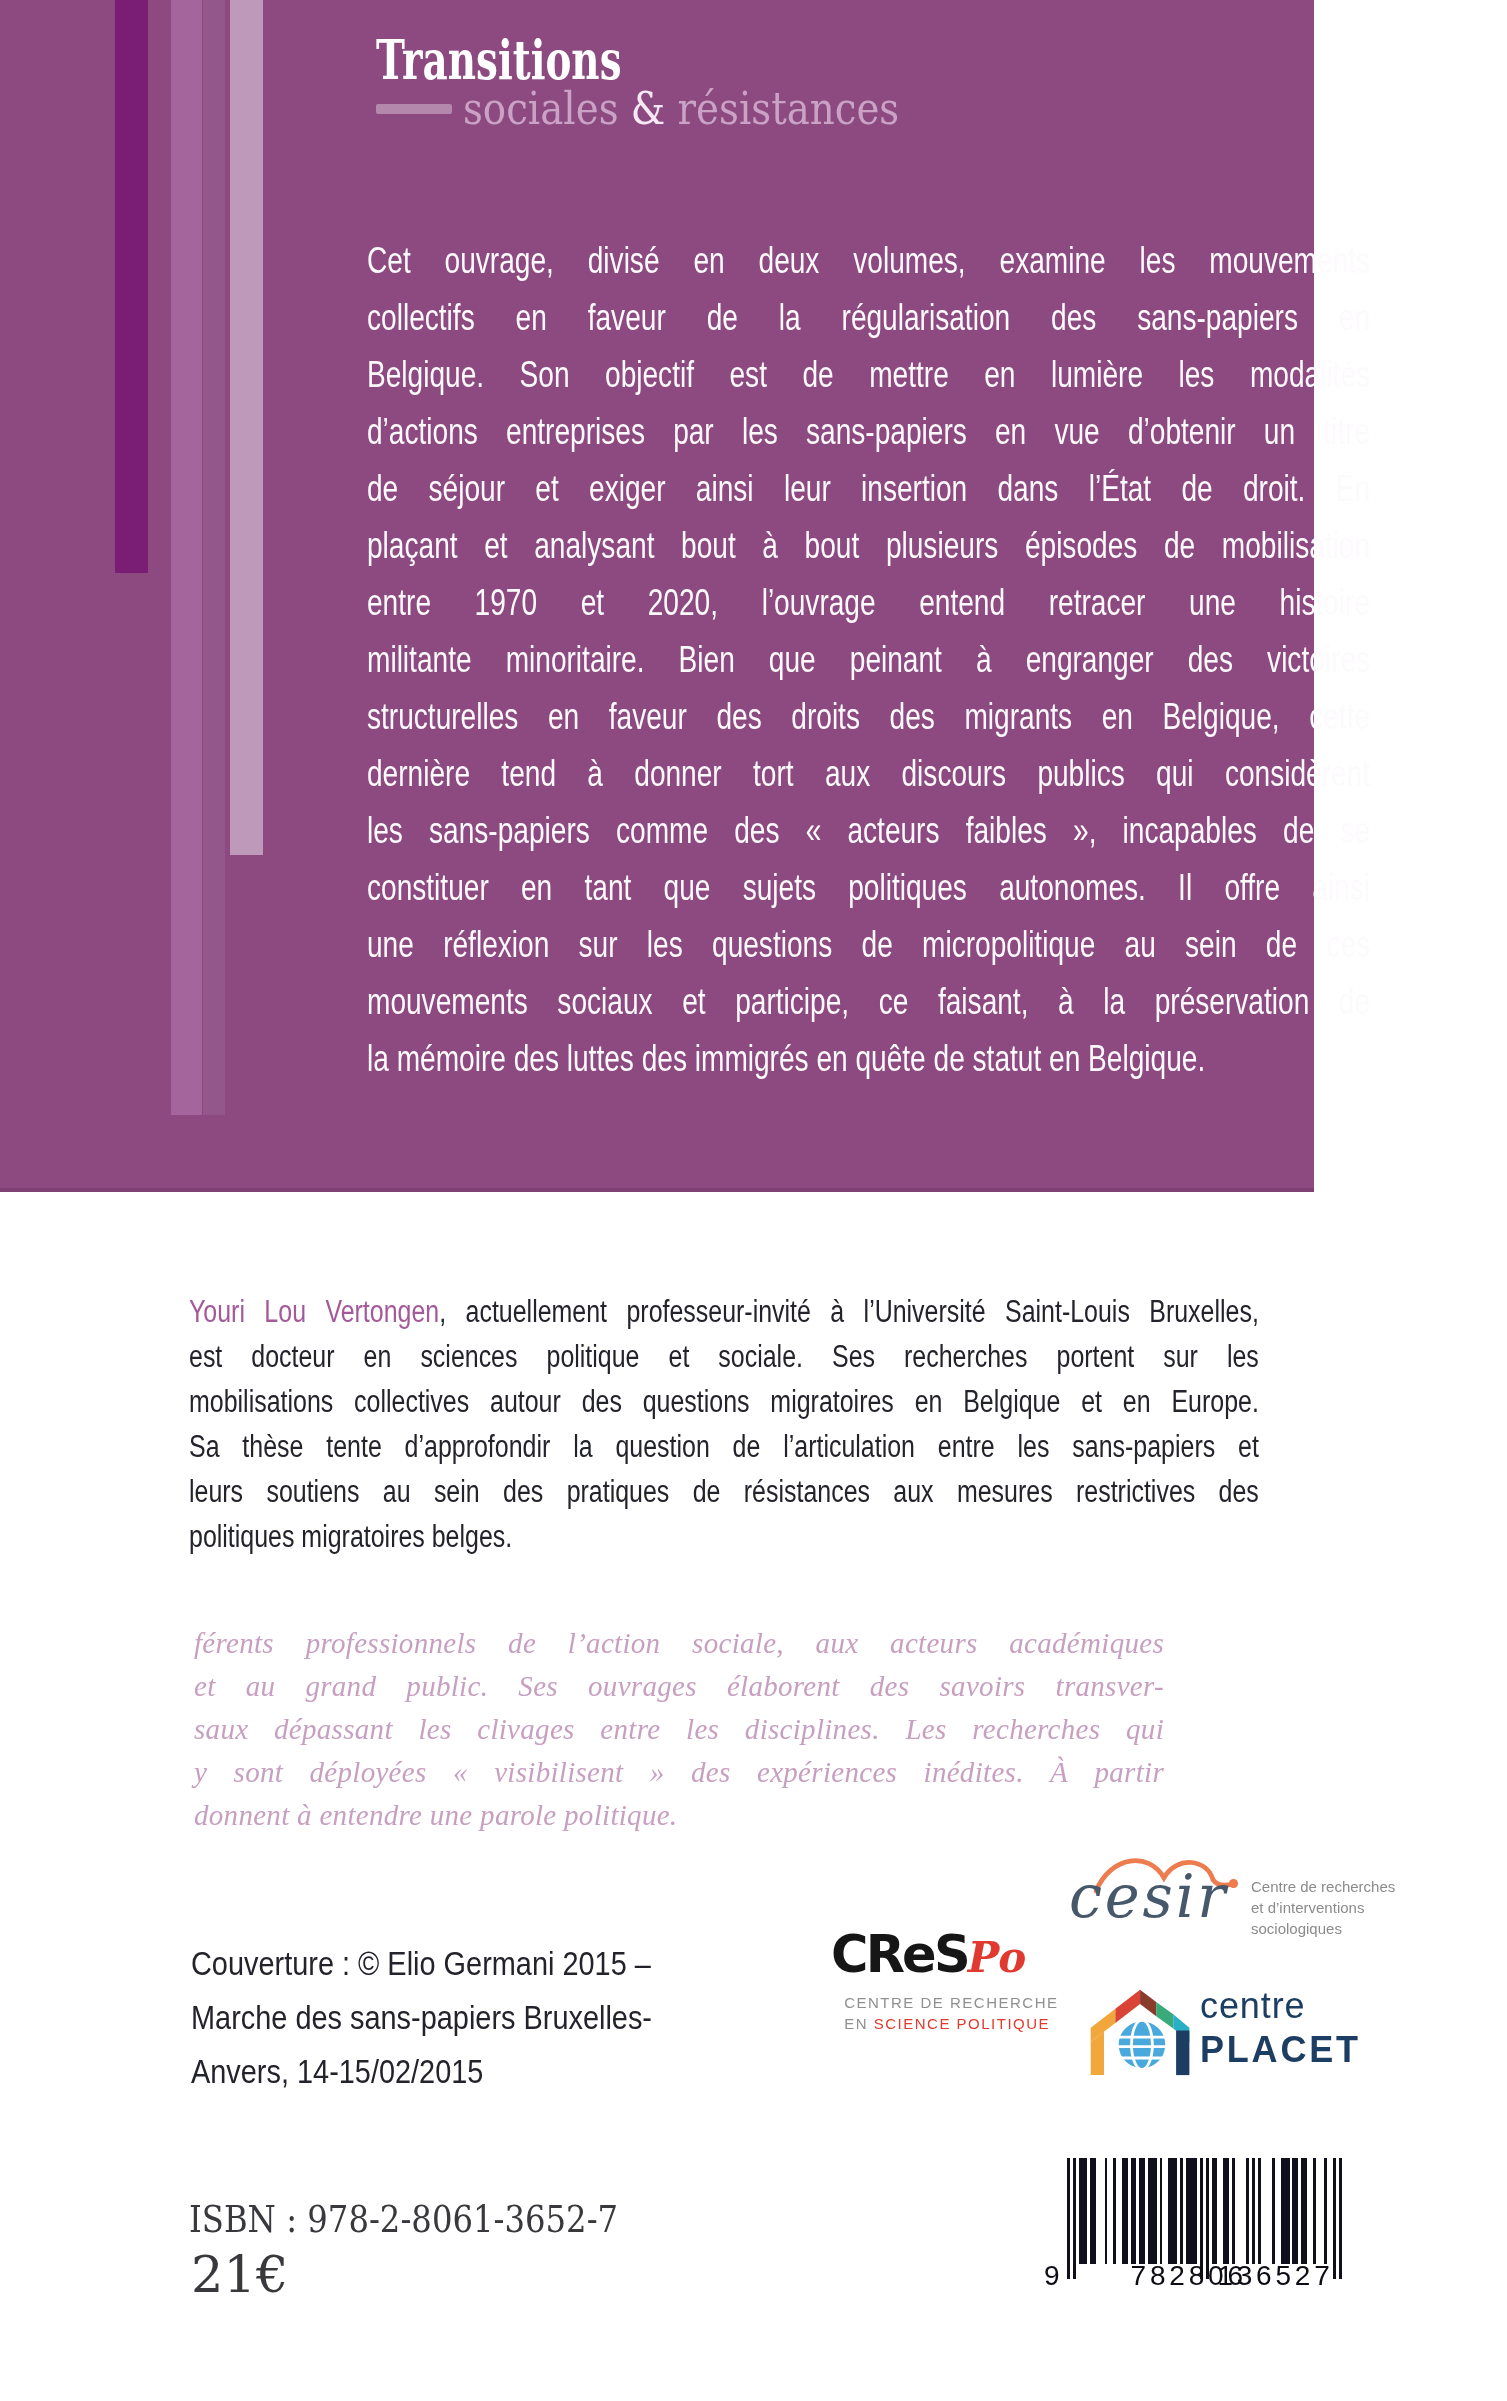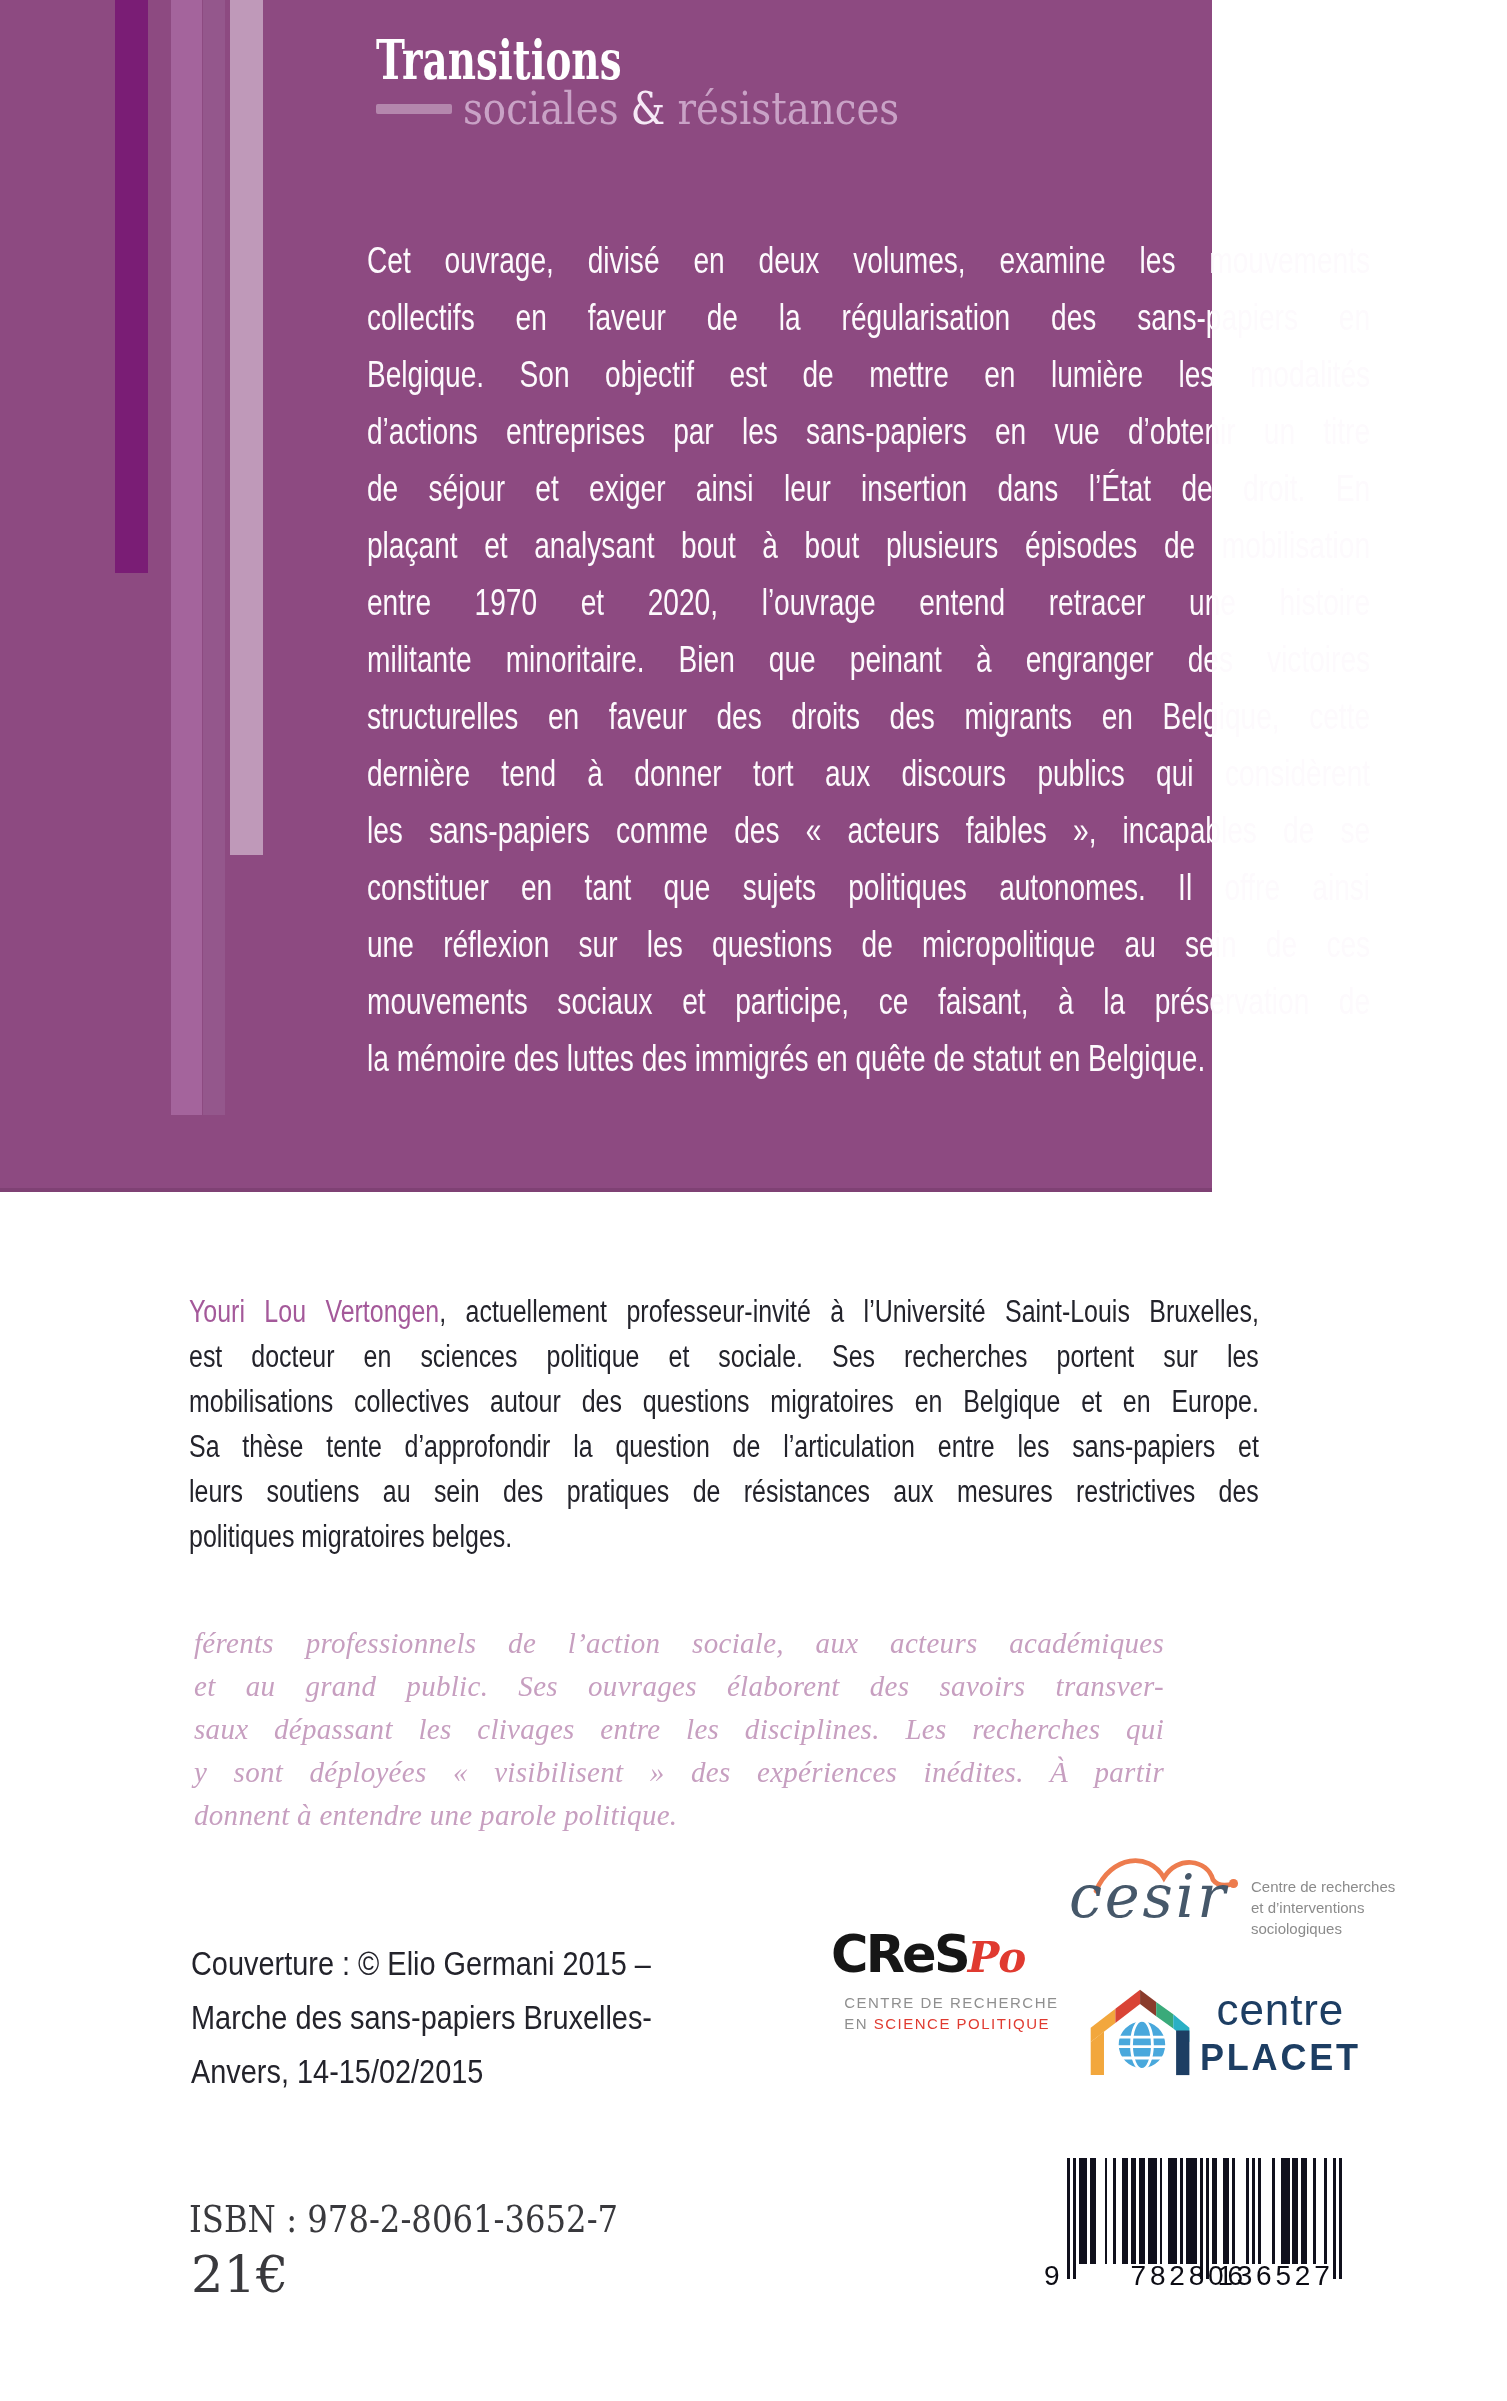--- a/index.html
+++ b/index.html
@@ -1,20 +1,20 @@
 <!DOCTYPE html>
 <html style="--c-purple_bg: #8d4a81; --c-stripe_dark: #7a1d75; --c-stripe_medium: #a4649c; --c-stripe_faint: #94578c; --c-stripe_light: #bf99b9; --c-logo_subtitle: #c9a2c6; --c-collection_text: #c79fc0; --c-author_name: #a4599a; --c-body_text: #23232b; --c-crespo_red: #e03a30; --c-crespo_gray: #8f8f8f; --c-cesir_slate: #46586a; --c-cesir_orange: #ed7c4e; --c-placet_navy: #1d3e63; --c-barcode_ink: #10101c;font-size:15px"><head>
 <meta charset="utf-8">
 <style>
   html,body{margin:0;padding:0;}
   body{width:1508px;height:2402px;position:relative;background:#ffffff;
        font-family:"Liberation Sans",sans-serif;overflow:hidden;}
 
   
-  #purple-block{position:absolute;left:0;top:0;width:1212px;height:1188px;
+  #purple-block{position:absolute;left:0;top:0;width:1314px;height:1188px;
     background:var(--c-purple_bg);border-bottom:4.7px solid #7f4174;}
   .stripe{position:absolute;top:0;}
   #stripe-dark{left:115px;width:33px;height:573px;background:var(--c-stripe_dark);}
   #stripe-medium{left:171px;width:31px;height:1115px;background:var(--c-stripe_medium);}
   #stripe-faint{left:203px;width:22px;height:1115px;background:var(--c-stripe_faint);}
   #stripe-light{left:230px;width:33px;height:855px;background:var(--c-stripe_light);}
 
   
   #logo-title{position:absolute;left:376px;top:28px;font-family:"DejaVu Serif",serif;
     font-weight:bold;font-size:54px;color:#ffffff;transform:scaleX(0.72);
@@ -63,21 +63,21 @@
     font-style:italic;font-size:59px;letter-spacing:2.8px;color:var(--c-cesir_slate);}
   #cesir-swoosh{position:absolute;left:1090px;top:1842px;}
   #cesir-dot{position:absolute;left:1229px;top:1879px;width:8.5px;height:8.5px;
     border-radius:50%;background:var(--c-cesir_orange);}
   #cesir-desc{position:absolute;left:1251px;top:1876px;font-size:15px;line-height:21px;
     color:#8b8b8b;}
 
   
   #placet-house{position:absolute;left:1085px;top:1984px;}
   #placet-text{position:absolute;left:1200px;top:1985px;color:var(--c-placet_navy);}
-  #placet-line1{font-size:44px;letter-spacing:0.9px;text-align:center;}
+  #placet-line1{font-size:36px;letter-spacing:0.9px;}
   #placet-line2{font-size:36px;font-weight:bold;letter-spacing:2.8px;margin-top:1.9px;}
 
   
   #isbn{position:absolute;left:189px;top:2197px;font-family:"DejaVu Serif",serif;
     font-size:38px;color:#39393d;transform:scaleX(0.85);transform-origin:0 0;white-space:nowrap;}
   #price{position:absolute;left:191px;top:2245px;font-family:"DejaVu Serif",serif;
     font-size:51px;color:#39393d;}
 
   #barcode{position:absolute;left:1067px;top:2158px;width:274px;height:144px;background:#fff;}
   #bars{display:flex;height:121px;}

